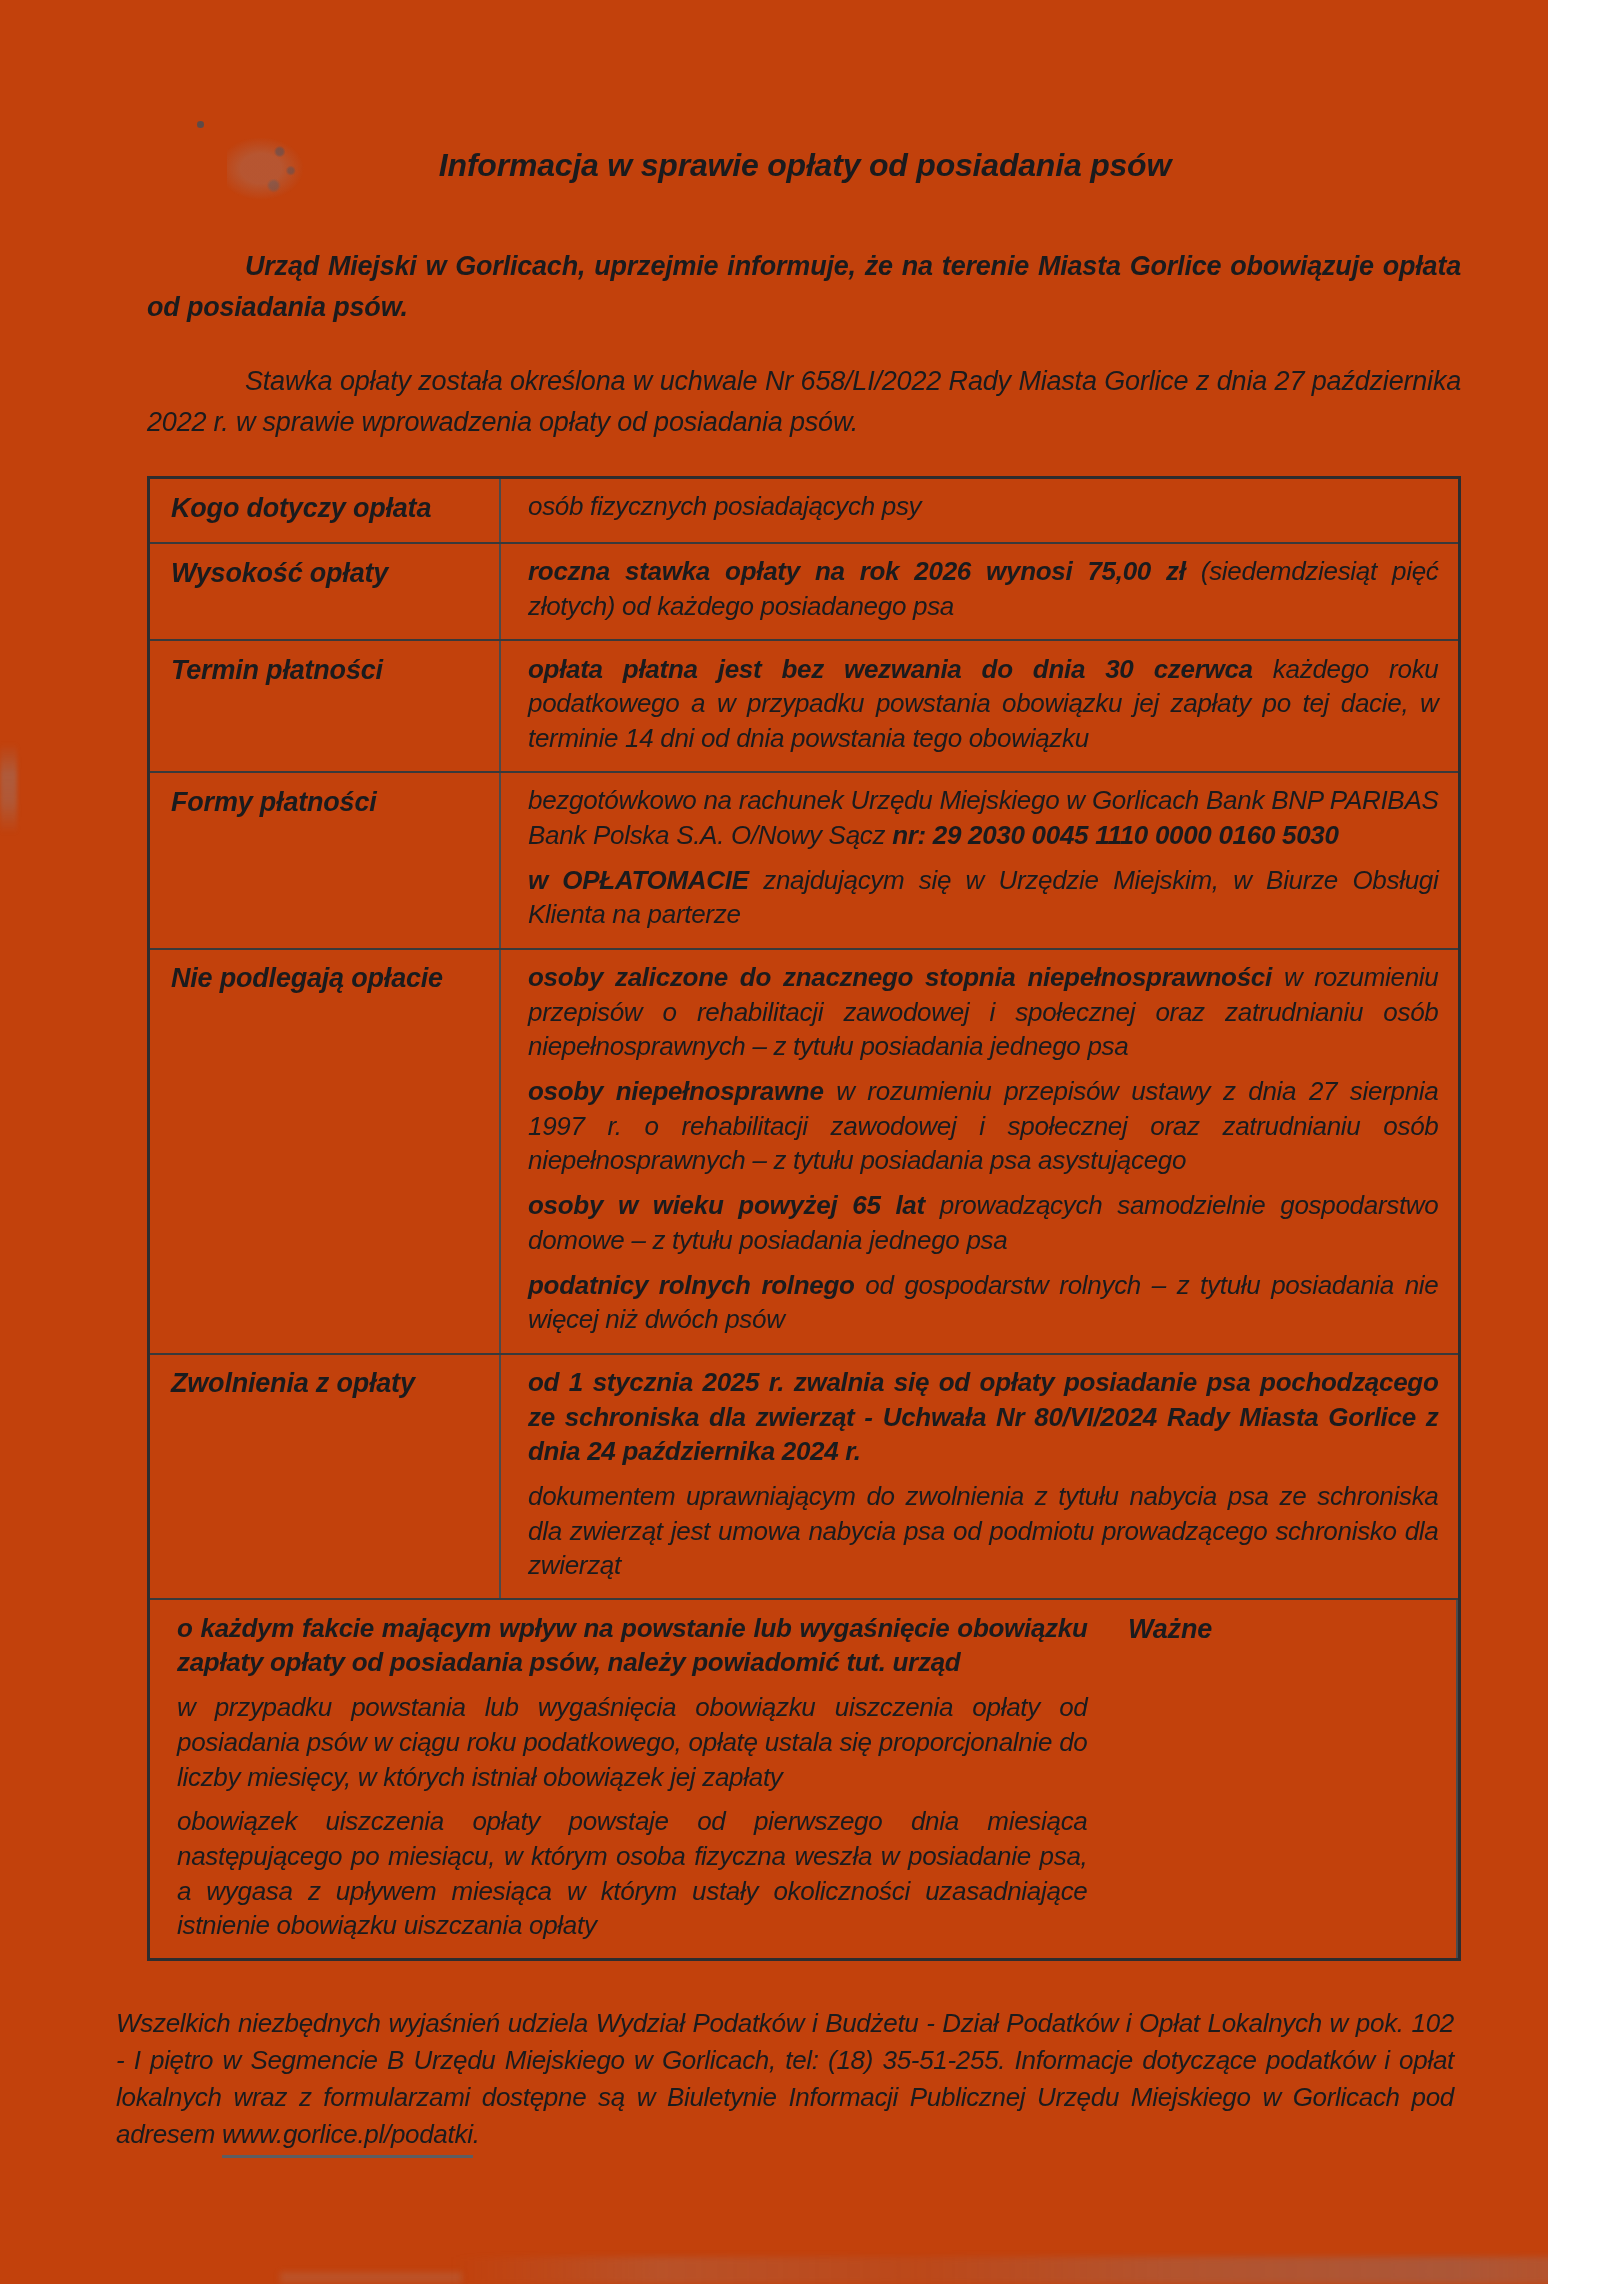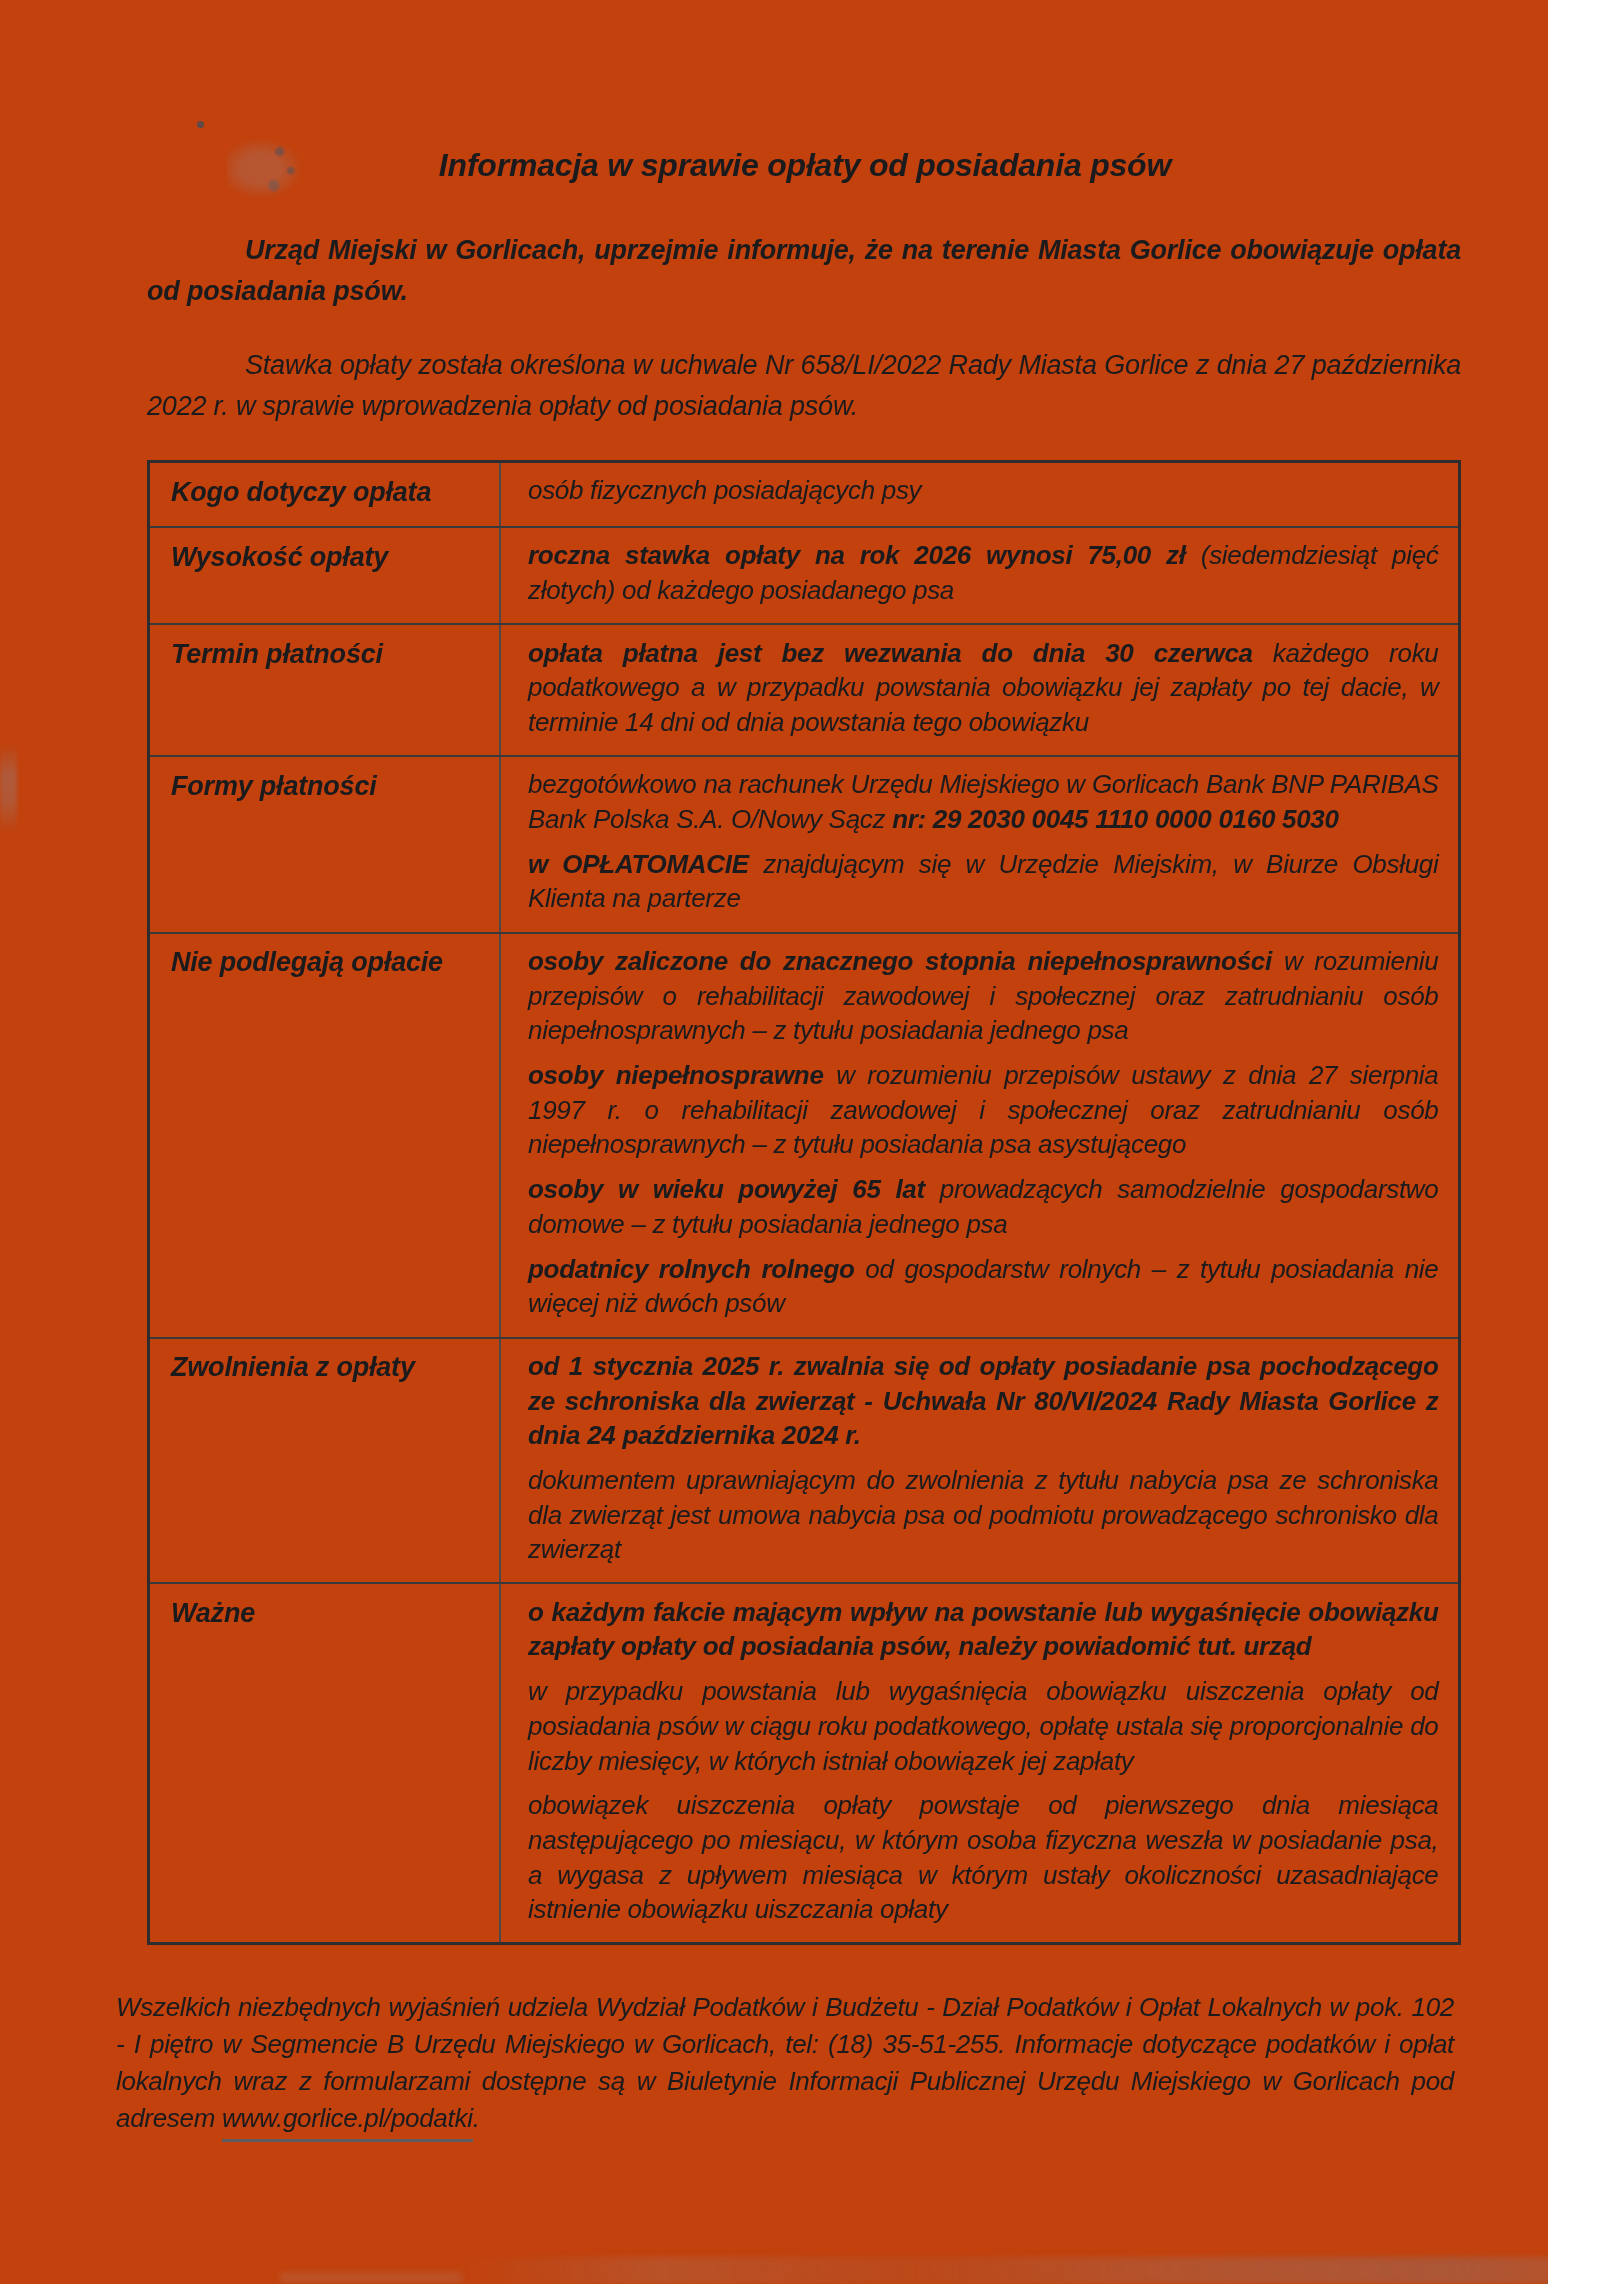--- a/index.html
+++ b/index.html
@@ -17,21 +17,21 @@
   
   .title {
     margin: 147px 85px 0 147px;
     text-align: center;
     font-size: 32px;
     font-weight: 700;
     letter-spacing: -0.2px;
   }
 
   
-  .intro { margin: 46px 87px 0 147px; }
+  .intro { margin: 62px 87px 0 147px; }
   .intro-p {
     margin: 0 0 34px 0;
     font-size: 27px;
     line-height: 1.5;
     text-align: justify;
     text-indent: 98px;
     letter-spacing: -0.2px;
   }
   .intro-p.b { font-weight: 700; }
 
@@ -164,26 +164,26 @@
         </div>
       </div>
       <div class="trow">
         <div class="cell label">Zwolnienia z opłaty</div>
         <div class="cell content">
           <p><span class="seg-b">od 1 stycznia 2025 r. zwalnia się od opłaty posiadanie psa pochodzącego ze schroniska dla zwierząt - Uchwała Nr 80/VI/2024 Rady Miasta Gorlice z dnia 24 października 2024 r.</span></p>
           <p><span>dokumentem uprawniającym do zwolnienia z tytułu nabycia psa ze schroniska dla zwierząt jest umowa nabycia psa od podmiotu prowadzącego schronisko dla zwierząt</span></p>
         </div>
       </div>
       <div class="trow">
-        <div class="cell label">Ważne</div>
         <div class="cell content">
           <p><span class="seg-b">o każdym fakcie mającym wpływ na powstanie lub wygaśnięcie obowiązku zapłaty opłaty od posiadania psów, należy powiadomić tut. urząd</span></p>
           <p><span>w przypadku powstania lub wygaśnięcia obowiązku uiszczenia opłaty od posiadania psów w ciągu roku podatkowego, opłatę ustala się proporcjonalnie do liczby miesięcy, w których istniał obowiązek jej zapłaty</span></p>
           <p><span>obowiązek uiszczenia opłaty powstaje od pierwszego dnia miesiąca następującego po miesiącu, w którym osoba fizyczna weszła w posiadanie psa, a wygasa z upływem miesiąca w którym ustały okoliczności uzasadniające istnienie obowiązku uiszczania opłaty</span></p>
         </div>
+        <div class="cell label">Ważne</div>
       </div>
     </div>
 
   <p class="footer" id="footer-text"><span>Wszelkich niezbędnych wyjaśnień udziela Wydział Podatków i Budżetu - Dział Podatków i Opłat Lokalnych w pok. 102 - I piętro w Segmencie B Urzędu Miejskiego w Gorlicach, tel: (18) 35-51-255. Informacje dotyczące podatków i opłat lokalnych wraz z formularzami dostępne są w Biuletynie Informacji Publicznej Urzędu Miejskiego w Gorlicach pod adresem </span><span class="link">www.gorlice.pl/podatki</span><span>.</span></p>
 
   <div class="smudge-left"></div>
   <div class="streak-bottom"></div>
   <div class="streak-bottom-2"></div>
 </div>
 

